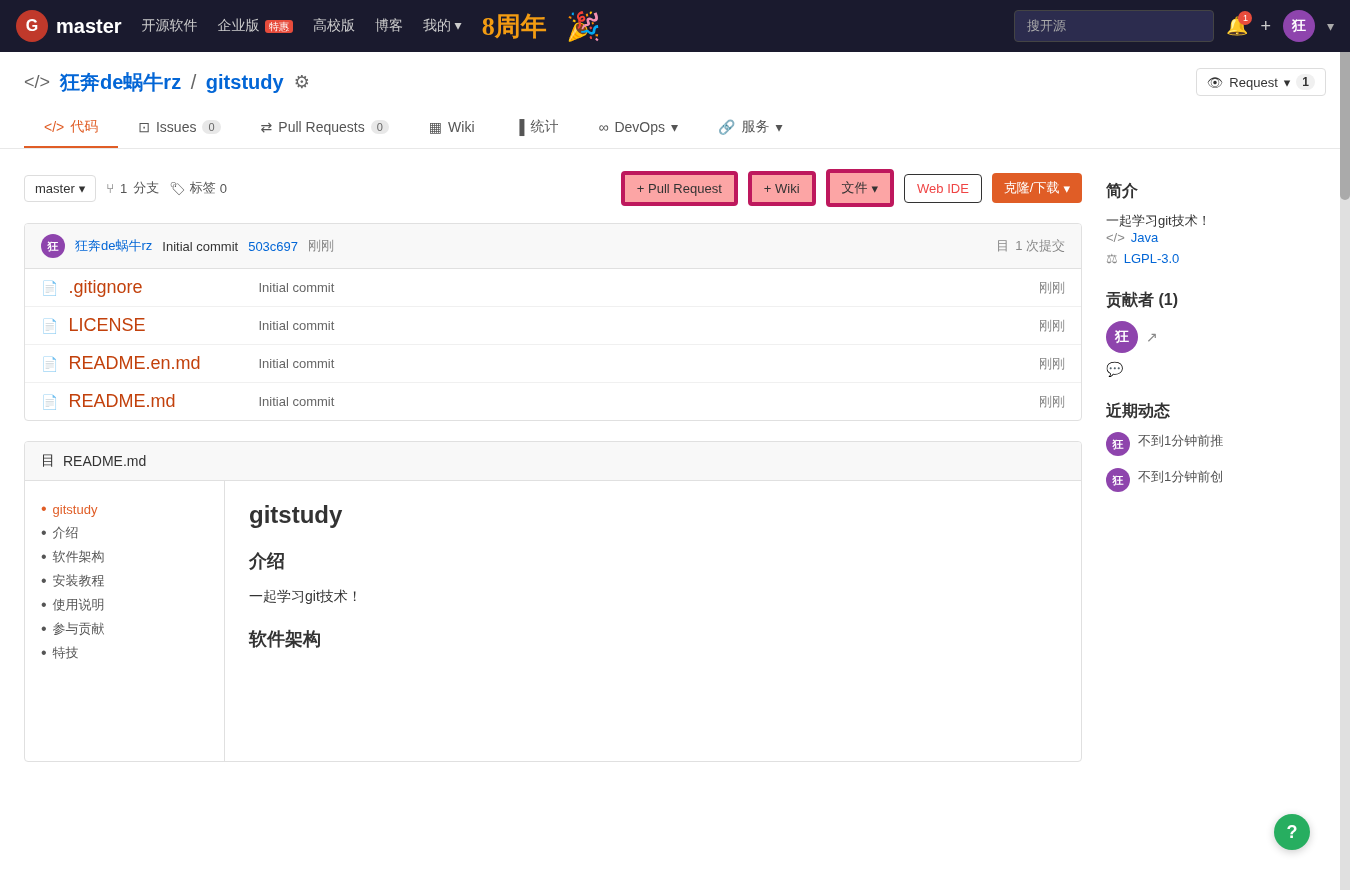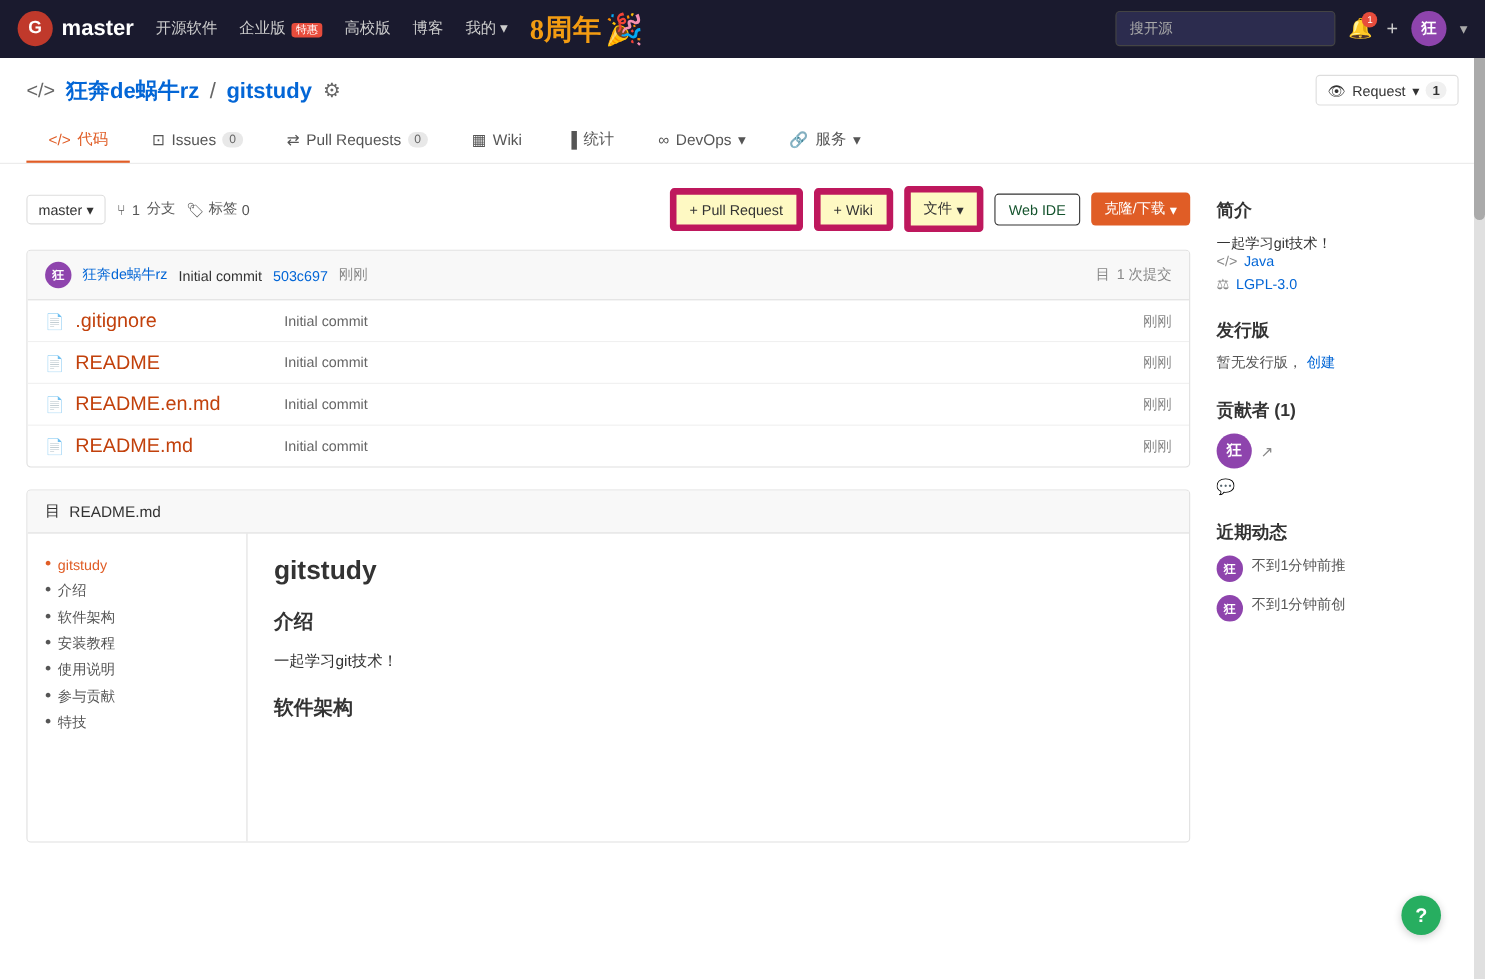--- a/index.html
+++ b/index.html
@@ -56,21 +56,21 @@
       color: white;
       font-size: 10px;
       padding: 1px 4px;
       border-radius: 3px;
       margin-left: 2px;
     }
     .navbar-center { display: flex; align-items: center; gap: 8px; }
     .anniversary-badge {
       display: flex;
       align-items: center;
-      gap: 4px;
+      gap: 20px;
     }
     .anniversary-text {
       font-size: 26px;
       font-weight: bold;
       color: #f39c12;
       font-family: serif;
     }
     .navbar-right {
       margin-left: auto;
       display: flex;
@@ -260,31 +260,31 @@
       gap: 4px;
       font-size: 13px;
       color: #555;
     }
     .spacer { flex: 1; }
     .btn {
       padding: 6px 12px;
       border-radius: 4px;
       cursor: pointer;
       font-size: 13px;
-      border: 6px solid #be185d;
-      background: #fef9c3;
+      border: 4px solid #be185d;
+      background: #fca5a5;
       color: #333;
       display: flex;
       align-items: center;
       gap: 4px;
     }
     .btn-primary {
       background: white;
       border: 1px solid #333;
-      color: #14532d;
+      color: #ef4444;
       font-weight: 500;
     }
     .btn-orange {
       background: #e05d26;
       color: white;
       border: none;
       font-weight: 500;
     }
 
     
@@ -579,21 +579,21 @@
         </div>
 
         <div class="file-row">
           <span class="file-icon">📄</span>
           <span class="file-name">.gitignore</span>
           <span class="file-commit">Initial commit</span>
           <span class="file-time">刚刚</span>
         </div>
         <div class="file-row">
           <span class="file-icon">📄</span>
-          <span class="file-name">README</span>
+          <span class="file-name">LICENSE</span>
           <span class="file-commit">Initial commit</span>
           <span class="file-time">刚刚</span>
         </div>
         <div class="file-row">
           <span class="file-icon">📄</span>
           <span class="file-name">README.en.md</span>
           <span class="file-commit">Initial commit</span>
           <span class="file-time">刚刚</span>
         </div>
         <div class="file-row">
@@ -659,27 +659,20 @@
         <div class="sidebar-item">
           <span style="color:#888;">&lt;/&gt;</span>
           <a class="sidebar-link">Java</a>
         </div>
         <div class="sidebar-item">
           <span style="color:#888;">⚖</span>
           <a class="sidebar-link">LGPL-3.0</a>
         </div>
       </div>
 
-      <div class="sidebar-section">
-        <div class="sidebar-title">发行版</div>
-        <div style="display:flex; align-items:center; gap:4px;">
-          <span class="release-text">暂无发行版，</span>
-          <span class="create-link">创建</span>
-        </div>
-      </div>
 
       <div class="contributor-section">
         <div class="sidebar-title">
           <span>贡献者</span>
           <span>(1)</span>
         </div>
         <div class="contributor-row">
           <div class="contributor-avatar">狂</div>
           <span class="icon-export">↗</span>
         </div>

